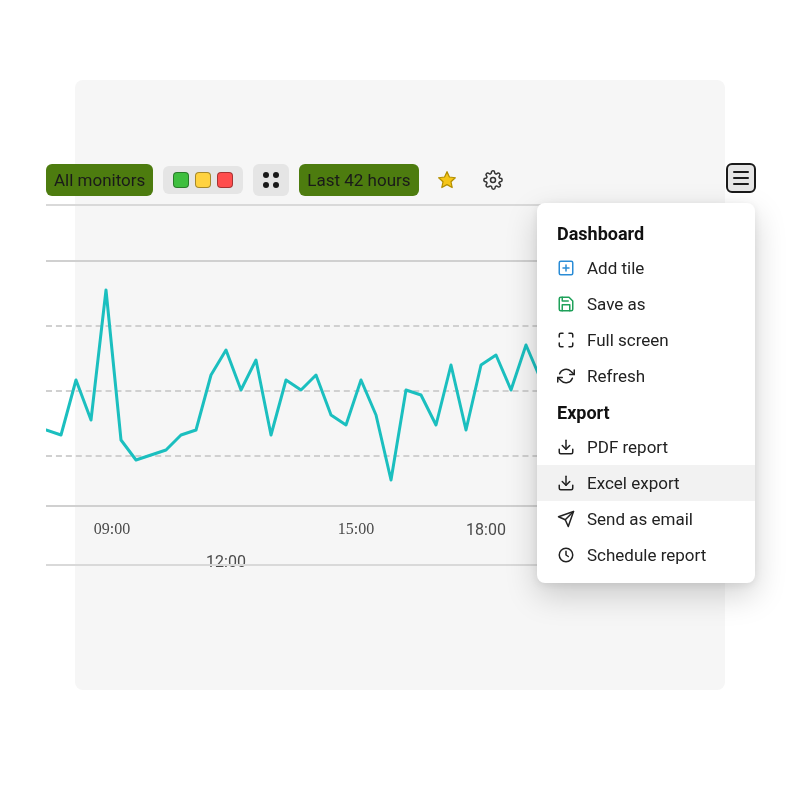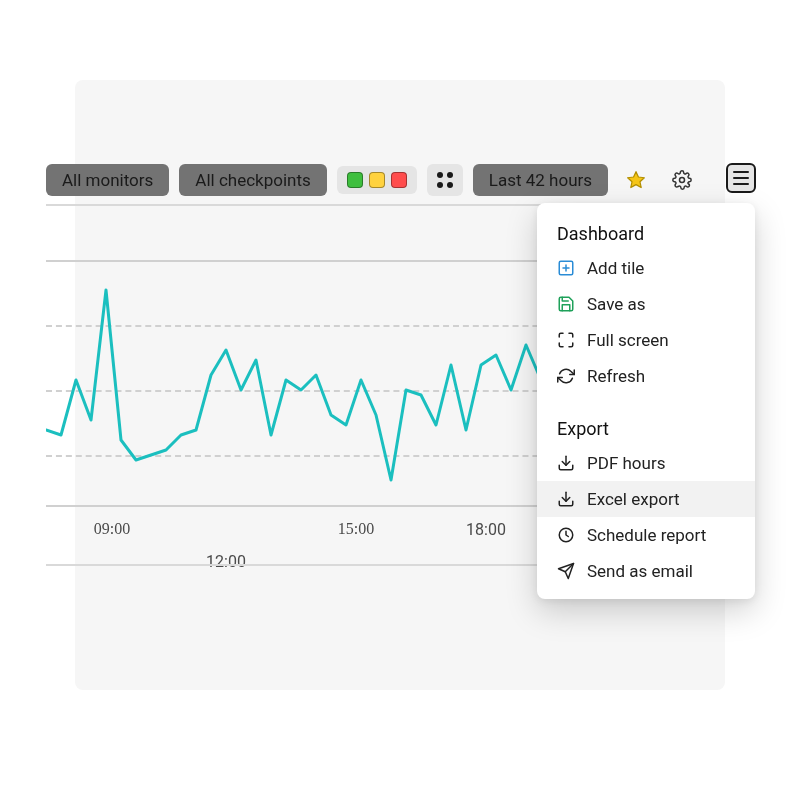--- a/index.html
+++ b/index.html
@@ -1,20 +1,20 @@
 <!DOCTYPE html>
 <html><head>
 <meta charset="utf-8">
 <style>
   * { box-sizing: border-box; }
   html, body { margin: 0; padding: 0; width: 800px; height: 800px; font-family: -apple-system, BlinkMacSystemFont, "Segoe UI", Roboto, Helvetica, Arial, sans-serif; background: #fff; }
   .canvas { width: 800px; height: 800px; position: relative; background: #fff; }
   .panel { position: absolute; left: 75px; top: 80px; width: 650px; height: 610px; background: #f6f6f6; border-radius: 8px; }
   .toolbar { position: absolute; left: 46px; top: 160px; height: 40px; display: flex; align-items: center; gap: 10px; }
-  .pill { background: #737373; border-radius: 6px; padding: 6px 16px; font-size: 17px; color: #1a1a1a; display: inline-flex; align-items: center; gap: 6px; cursor: pointer; }
+  .pill { background: #4d7c0f; border-radius: 6px; padding: 6px 8px; font-size: 17px; color: #1a1a1a; display: inline-flex; align-items: center; gap: 6px; cursor: pointer; }
   .statusbox { display: inline-flex; align-items: center; gap: 6px; background: #e5e5e5; border-radius: 6px; padding: 6px 10px; }
   .statusbox span.sq { width: 16px; height: 16px; border-radius: 4px; display: inline-block; border: 1.5px solid rgba(0,0,0,0.35); }
   .sq.green { background: #3fbf3f; border-color: #2e8b2e; }
   .sq.yellow { background: #ffd23f; border-color: #c9a400; }
   .sq.red { background: #ff4d4d; border-color: #c93030; }
   .iconbtn { background: #e5e5e5; border-radius: 6px; width: 36px; height: 32px; display: inline-flex; align-items: center; justify-content: center; cursor: pointer; }
   .iconbtn.plain { background: transparent; }
   .dots4 { width: 18px; height: 18px; position: relative; }
   .dots4 i { position: absolute; width: 6px; height: 6px; background: #1a1a1a; border-radius: 50%; }
   .dots4 i:nth-child(1){ left:1px; top:1px; }
@@ -30,38 +30,35 @@
   .gridline { position: absolute; left: 0; width: 100%; height: 0; border-top: 2px dashed #d0d0d0; }
   .gridline.solid { border-top: 2px solid #d0d0d0; }
   .baseline { position: absolute; left: 0; width: 100%; height: 2px; background: #d0d0d0; }
   .chart-svg { position: absolute; left: 0; top: 0; width: 681px; height: 250px; }
   .axis-labels { position: absolute; left: 0; top: 260px; width: 100%; display: flex; font-size: 16px; color: #4a4a4a; }
   .axis-labels span { position: absolute; transform: translateX(-50%); }
 
   .hr2 { position: absolute; left: 46px; top: 564px; width: 681px; height: 2px; background: #d9d9d9; }
 
   .dropdown { position: absolute; left: 537px; top: 203px; width: 218px; background: #fff; border-radius: 8px; box-shadow: 0 12px 32px rgba(0,0,0,0.18), 0 2px 8px rgba(0,0,0,0.08); padding: 14px 0 10px 0; }
-  .dropdown .section-title { font-weight: 400; font-size: 18px; color: #111; padding: 6px 20px 6px 20px; }
+  .dropdown .section-title { font-weight: 700; font-size: 18px; color: #111; padding: 6px 20px 6px 20px; }
   .dropdown .item { display: flex; align-items: center; gap: 12px; padding: 8px 20px; font-size: 17px; color: #222; cursor: pointer; }
   .dropdown .item.hover { background: #f2f2f2; }
   .dropdown .icon { width: 18px; height: 18px; display: inline-flex; align-items: center; justify-content: center; flex-shrink: 0; }
   .dropdown .label { flex: 1; }
 </style>
 </head>
 <body>
 
 <div class="canvas">
   <div class="panel"></div>
 
   <div class="toolbar">
     <div class="pill">
       <span>All monitors</span>
-    </div>
-    <div class="pill">
-      <span>All checkpoints</span>
     </div>
     <div class="statusbox">
       <span class="sq green"></span>
       <span class="sq yellow"></span>
       <span class="sq red"></span>
     </div>
     <div class="iconbtn">
       <span class="dots4">
           <i></i>
           <i></i>
@@ -151,55 +148,55 @@
             <svg width="18" height="18" viewBox="0 0 24 24" fill="none" stroke="#222" stroke-width="2" stroke-linecap="round" stroke-linejoin="round">
               <polyline points="23 4 23 10 17 10"></polyline>
               <polyline points="1 20 1 14 7 14"></polyline>
               <path d="M3.51 9a9 9 0 0 1 14.85-3.36L23 10"></path>
               <path d="M20.49 15a9 9 0 0 1-14.85 3.36L1 14"></path>
             </svg>
           </span>
           <span class="label">Refresh</span>
         </div>
       </div>
-    <div class="section-title" style="margin-top:18px">Export</div>
+    <div class="section-title" style="margin-top:2px">Export</div>
     <div id="export-items">
         <div class="item">
           <span class="icon">
             <svg width="18" height="18" viewBox="0 0 24 24" fill="none" stroke="#222" stroke-width="2" stroke-linecap="round" stroke-linejoin="round">
               <path d="M21 15v4a2 2 0 0 1-2 2H5a2 2 0 0 1-2-2v-4"></path>
               <polyline points="7 10 12 15 17 10"></polyline>
               <line x1="12" y1="15" x2="12" y2="3"></line>
             </svg>
           </span>
-          <span class="label">PDF hours</span>
+          <span class="label">PDF report</span>
         </div>
         <div class="item hover">
           <span class="icon">
             <svg width="18" height="18" viewBox="0 0 24 24" fill="none" stroke="#222" stroke-width="2" stroke-linecap="round" stroke-linejoin="round">
               <path d="M21 15v4a2 2 0 0 1-2 2H5a2 2 0 0 1-2-2v-4"></path>
               <polyline points="7 10 12 15 17 10"></polyline>
               <line x1="12" y1="15" x2="12" y2="3"></line>
             </svg>
           </span>
           <span class="label">Excel export</span>
         </div>
         <div class="item">
           <span class="icon">
             <svg width="18" height="18" viewBox="0 0 24 24" fill="none" stroke="#222" stroke-width="2" stroke-linecap="round" stroke-linejoin="round">
+              <line x1="22" y1="2" x2="11" y2="13"></line>
+              <polygon points="22 2 15 22 11 13 2 9 22 2"></polygon>
+            </svg>
+          </span>
+          <span class="label">Send as email</span>
+        </div>
+        <div class="item">
+          <span class="icon">
+            <svg width="18" height="18" viewBox="0 0 24 24" fill="none" stroke="#222" stroke-width="2" stroke-linecap="round" stroke-linejoin="round">
               <circle cx="12" cy="12" r="9"></circle>
               <polyline points="12 7 12 12 15 14"></polyline>
             </svg>
           </span>
           <span class="label">Schedule report</span>
         </div>
-        <div class="item">
-          <span class="icon">
-            <svg width="18" height="18" viewBox="0 0 24 24" fill="none" stroke="#222" stroke-width="2" stroke-linecap="round" stroke-linejoin="round">
-              <line x1="22" y1="2" x2="11" y2="13"></line>
-              <polygon points="22 2 15 22 11 13 2 9 22 2"></polygon>
-            </svg>
-          </span>
-          <span class="label">Send as email</span>
-        </div>
       </div>
   </div>
 </div>
 
 </body></html>

